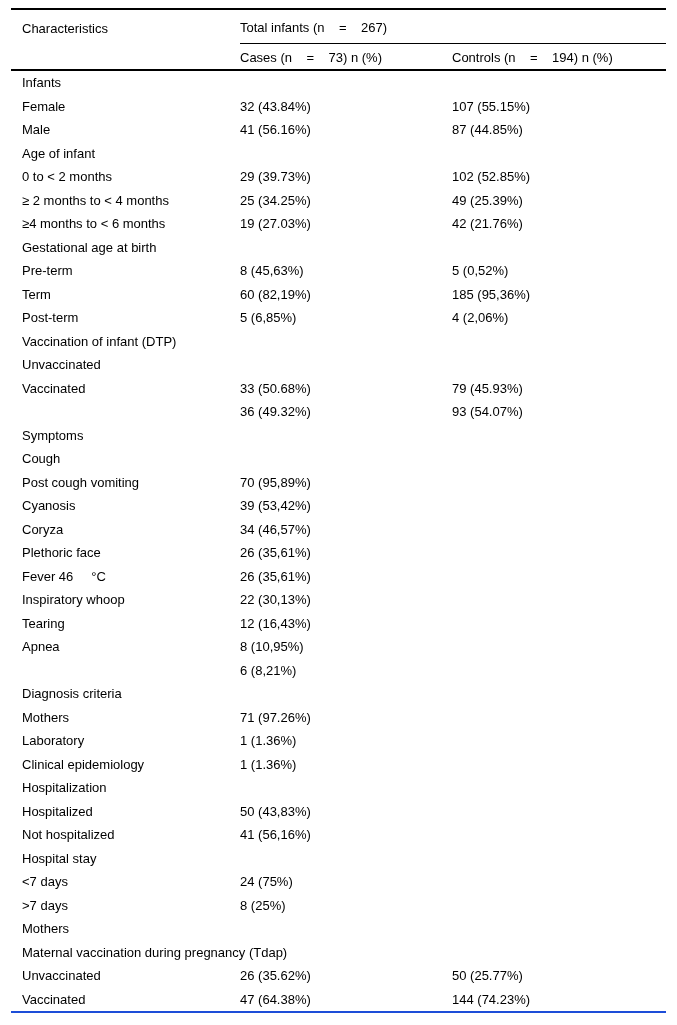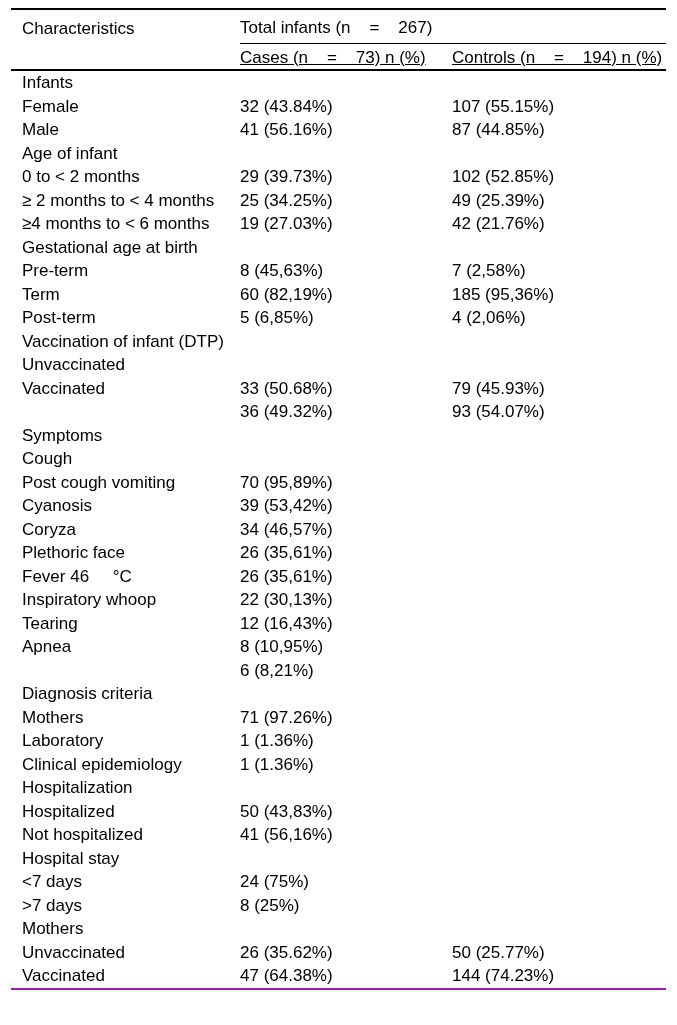--- a/index.html
+++ b/index.html
@@ -15,22 +15,22 @@
     color: #000000;
   }
   .page {
     padding: 8px 11px 0 11px;
   }
   table.tbl {
     border-collapse: collapse;
     table-layout: fixed;
     width: 655px;
     border-top: 2px solid #000;
-    border-bottom: 2px solid #a21caf;
-    font-size: 17px;
+    border-bottom: 2px solid #1d4ed8;
+    font-size: 13px;
   }
   col.c1 { width: 229px; }
   col.c2 { width: 212px; }
   col.c3 { width: 214px; }
   th, td {
     text-align: left;
     font-weight: 400;
     white-space: pre;
     padding: 3px 0;
     line-height: 17.5px;
@@ -40,21 +40,20 @@
   th:first-child, td:first-child {
     padding-left: 11px;
   }
   thead tr.h1 th {
     padding-top: 9px;
     padding-bottom: 6px;
   }
   thead tr.h2 th {
     padding-top: 5px;
     border-bottom: 2px solid #000;
-    text-decoration: underline;
   }
   thead th.c-span {
     border-bottom: 1px solid #000;
   }
 </style>
 </head>
 <body>
 
 <div class="page">
   <table class="tbl">
@@ -111,21 +110,21 @@
           <td>42 (21.76%)</td>
         </tr>
         <tr>
           <td>Gestational age at birth</td>
           <td></td>
           <td></td>
         </tr>
         <tr>
           <td>Pre-term</td>
           <td>8 (45,63%)</td>
-          <td>7 (2,58%)</td>
+          <td>5 (0,52%)</td>
         </tr>
         <tr>
           <td>Term</td>
           <td>60 (82,19%)</td>
           <td>185 (95,36%)</td>
         </tr>
         <tr>
           <td>Post-term</td>
           <td>5 (6,85%)</td>
           <td>4 (2,06%)</td>
@@ -250,20 +249,25 @@
           <td>24 (75%)</td>
           <td></td>
         </tr>
         <tr>
           <td>&gt;7 days</td>
           <td>8 (25%)</td>
           <td></td>
         </tr>
         <tr>
           <td>Mothers</td>
+          <td></td>
+          <td></td>
+        </tr>
+        <tr>
+          <td>Maternal vaccination during pregnancy (Tdap)</td>
           <td></td>
           <td></td>
         </tr>
         <tr>
           <td>Unvaccinated</td>
           <td>26 (35.62%)</td>
           <td>50 (25.77%)</td>
         </tr>
         <tr>
           <td>Vaccinated</td>

